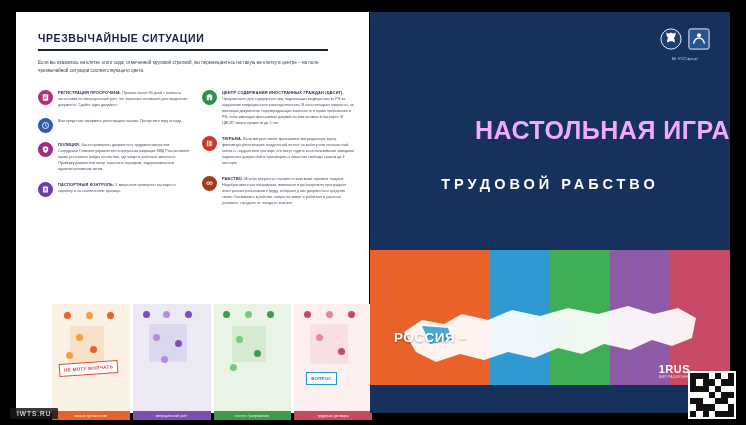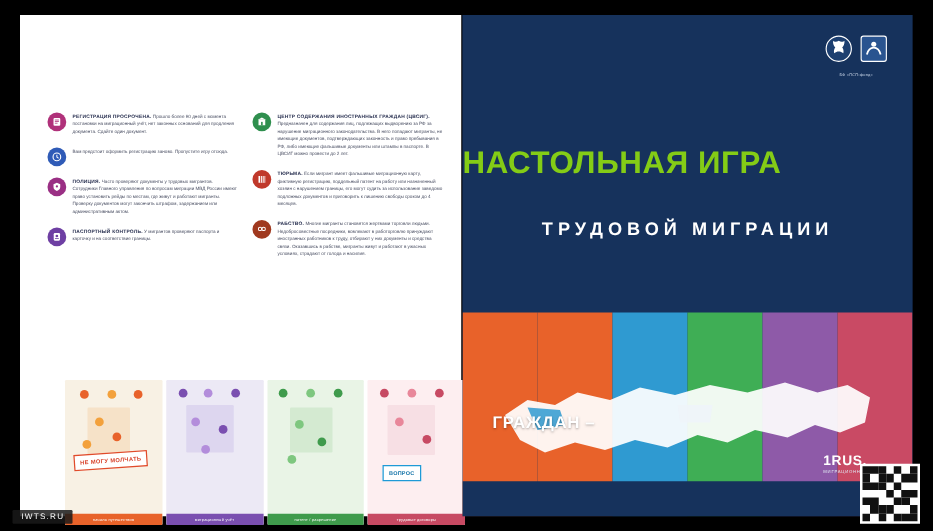--- a/index.html
+++ b/index.html
@@ -29,21 +29,21 @@
   .sq{position:absolute;border-radius:1px;}
   .ribbon{position:absolute;left:7px;top:58px;background:#fff;border:1px solid #e04b2a;color:#d8422a;font-size:4.6px;font-weight:bold;padding:3px 4px;letter-spacing:.3px;transform:rotate(-4deg);}
   .ribbon2{position:absolute;left:12px;top:68px;background:#fff;border:1px solid #1f9ad6;color:#1574a8;font-size:4.4px;font-weight:bold;padding:3px 4px;letter-spacing:.2px;}
 
   
   .right-page{position:absolute;left:370px;top:12px;width:360px;height:401px;background:#16325c;overflow:hidden;}
   .rp-top{position:absolute;left:0;top:0;width:100%;height:238px;background:#16325c;}
   .crest{position:absolute;right:16px;top:16px;width:58px;height:50px;display:flex;flex-direction:column;align-items:center;gap:3px;}
   .crest-row{display:flex;gap:6px;align-items:center;}
   .crest-cap{font-size:3.1px;color:#c9d6e8;letter-spacing:.2px;}
-  .rp-h1{position:absolute;left:0;top:104px;width:100%;text-align:left;color:#84cc16;font-size:25px;font-weight:bold;letter-spacing:.5px;}
+  .rp-h1{position:absolute;left:0;top:104px;width:100%;text-align:right;color:#f0abfc;font-size:25px;font-weight:bold;letter-spacing:.5px;}
   .rp-h2{position:absolute;left:0;top:138px;width:100%;text-align:center;color:#7ed957;font-size:15px;font-weight:bold;letter-spacing:6px;}
   .rp-h3{position:absolute;left:0;top:164px;width:100%;text-align:center;color:#ffffff;font-size:14.5px;font-weight:bold;letter-spacing:4px;}
 
   .stripes{position:absolute;left:0;top:238px;width:100%;height:163px;display:flex;}
   .stripe{flex:1;height:100%;}
   .rp-bottom-band{position:absolute;left:0;bottom:0;width:100%;height:28px;background:#16325c;}
   .map{position:absolute;left:22px;top:268px;width:316px;height:110px;}
   .rp-slogan{position:absolute;left:24px;top:318px;color:#fff;font-weight:bold;font-size:13.5px;line-height:1.25;letter-spacing:.5px;text-shadow:0 1px 2px rgba(0,0,0,.35);}
   .rus-logo{position:absolute;right:16px;bottom:34px;color:#fff;font-size:11px;font-weight:bold;letter-spacing:.5px;margin-left:41px;}
   .rus-logo small{display:block;font-size:3.4px;font-weight:normal;letter-spacing:.6px;color:#dfe7f2;text-align:right;}
@@ -54,20 +54,25 @@
   .qr-grid{width:100%;height:100%;display:grid;grid-template-columns:repeat(7,1fr);grid-template-rows:repeat(7,1fr);}
   .qr-grid i{display:block;}
 </style>
 </head>
 <body>
 
 <div class="stage">
 
   <div class="left-page">
 
+    <div class="lp-pad">
+      <div class="lp-title">ЧРЕЗВЫЧАЙНЫЕ СИТУАЦИИ</div>
+      <div class="lp-rule"></div>
+      <div class="lp-intro">Если вы оказались на клетке этого хода, отмеченной круговой стрелкой, вы перемещаетесь на такую же клетку в центре – на поле чрезвычайной ситуации соответствующего цвета.</div>
+    </div>
 
     <div class="cols">
 
       <div class="col">
 
         <div class="item">
           <div class="bullet" style="background:#b0317a">
             <svg width="9" height="9" viewBox="0 0 10 10">
                 <rect x="2" y="1.5" width="6" height="7" rx="1" fill="#fff"></rect>
                 <rect x="3.2" y="3" width="3.6" height=".7" fill="#b0317a"></rect>
@@ -236,41 +241,41 @@
               <rect x="1" y="1" width="22" height="22" rx="2" fill="#2a5490" stroke="#fff" stroke-width="1"></rect>
               <path d="M6 17c2-8 10-8 12 0" stroke="#fff" stroke-width="1.6" fill="none"></path>
               <circle cx="12" cy="8" r="2.2" fill="#fff"></circle>
             </svg>
         </span>
       </div>
       <div class="crest-cap">БФ «ПСП-фонд»</div>
     </div>
 
     <div class="rp-h1">НАСТОЛЬНАЯ ИГРА</div>
-    <div class="rp-h3">ТРУДОВОЙ МИГРАЦИИ</div>
+    <div class="rp-h3">ТРУДОВОЙ РАБСТВО</div>
 
     <div class="stripes">
       <div class="stripe" style="background:#e8622a"></div>
       <div class="stripe" style="background:#e8622a"></div>
       <div class="stripe" style="background:#2f9ad1"></div>
       <div class="stripe" style="background:#3fae55"></div>
       <div class="stripe" style="background:#8e5aa8"></div>
       <div class="stripe" style="background:#c94a64"></div>
     </div>
     <div class="rp-bottom-band"></div>
 
     <svg class="map" viewBox="0 0 316 110">
       <path d="M12 52 L30 40 L52 44 L70 34 L96 40 L120 30 L148 36 L176 28 L206 34 L236 26 L262 34 L286 28 L304 38
                L300 58 L280 66 L260 60 L238 70 L212 64 L190 74 L166 68 L142 78 L116 72 L92 80 L68 74 L44 82 L24 72 Z" fill="#ffffff" opacity=".92"></path>
       <path d="M30 46 L56 48 L60 60 L38 64 Z" fill="#2f9ad1" opacity=".85"></path>
       <path d="M150 44 L178 44 L176 58 L152 58 Z" fill="#eef4fa" opacity=".9"></path>
     </svg>
 
     <div class="rp-slogan">
-      <div>ГРАЖДАН –</div>
+      <div>РОССИЯ –</div>
     </div>
 
     <div class="rus-logo">
       <span>1RUS.</span>
       <small>МИГРАЦИОННЫЙ ПОРТАЛ</small>
     </div>
   </div>
 
   <div class="watermark">IWTS.RU</div>
 

